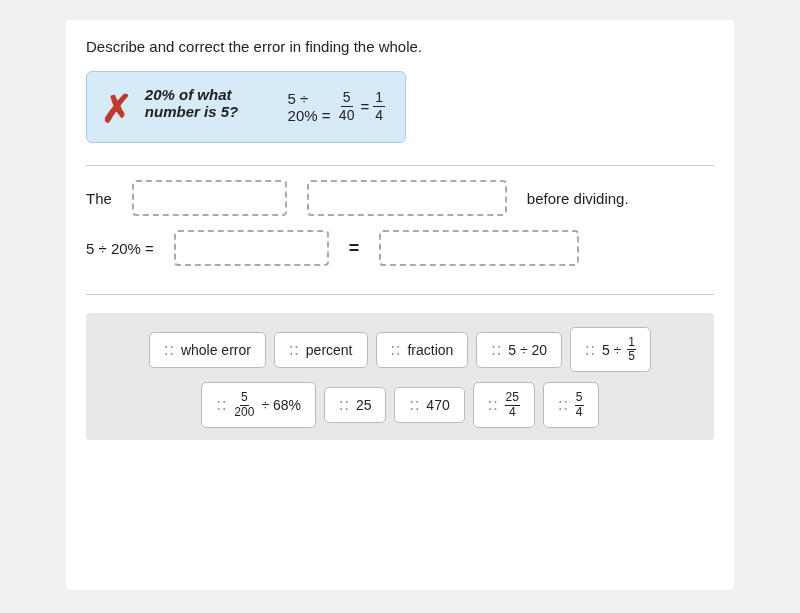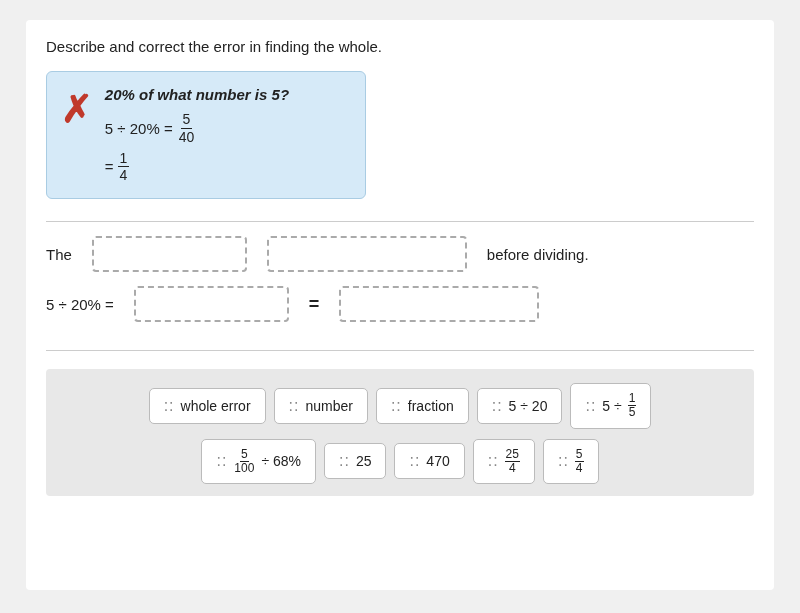--- a/index.html
+++ b/index.html
@@ -7,21 +7,21 @@
       font-family: Arial, sans-serif;
       background: #f0f0f0;
       display: flex;
       justify-content: center;
       align-items: flex-start;
       min-height: 613px;
       padding: 20px;
     }
     .page {
       background: #fff;
-      width: 748px;
+      width: 668px;
       min-height: 570px;
       padding: 18px 20px 4px 20px;
       border-radius: 4px;
     }
     .instruction {
       font-size: 15px;
       color: #222;
       margin-bottom: 16px;
     }
     
@@ -39,22 +39,23 @@
     .red-x {
       font-size: 38px;
       color: #c0392b;
       font-weight: bold;
       margin-right: 12px;
       margin-top: 4px;
       line-height: 1;
     }
     .problem-content {
       display: flex;
-      flex-direction: column;
+      flex-direction: row;
       gap: 4px;
+      align-items: flex-end;
     }
     .problem-title {
       font-style: italic;
       font-weight: bold;
       font-size: 15px;
       color: #222;
       margin-bottom: 4px;
     }
     .problem-line {
       font-size: 15px;
@@ -216,21 +217,21 @@
   <div class="tiles-section">
     <div class="tiles-row">
 
       <div class="tile">
         <span class="tile-dots">::</span>
         <span>whole error</span>
       </div>
 
       <div class="tile">
         <span class="tile-dots">::</span>
-        <span>number</span>
+        <span>percent</span>
       </div>
 
       <div class="tile">
         <span class="tile-dots">::</span>
         <span>fraction</span>
       </div>
 
       <div class="tile">
         <span class="tile-dots">::</span>
         <span>5 ÷ 20</span>
@@ -246,21 +247,21 @@
       </div>
 
     </div>
 
     <div class="tiles-row">
 
       <div class="tile">
         <span class="tile-dots">::</span>
         <span class="tile-frac">
           <span class="t-num">5</span>
-          <span class="t-den">100</span>
+          <span class="t-den">200</span>
         </span>
         <span>÷ 68%</span>
       </div>
 
       <div class="tile">
         <span class="tile-dots">::</span>
         <span>25</span>
       </div>
 
       <div class="tile">

